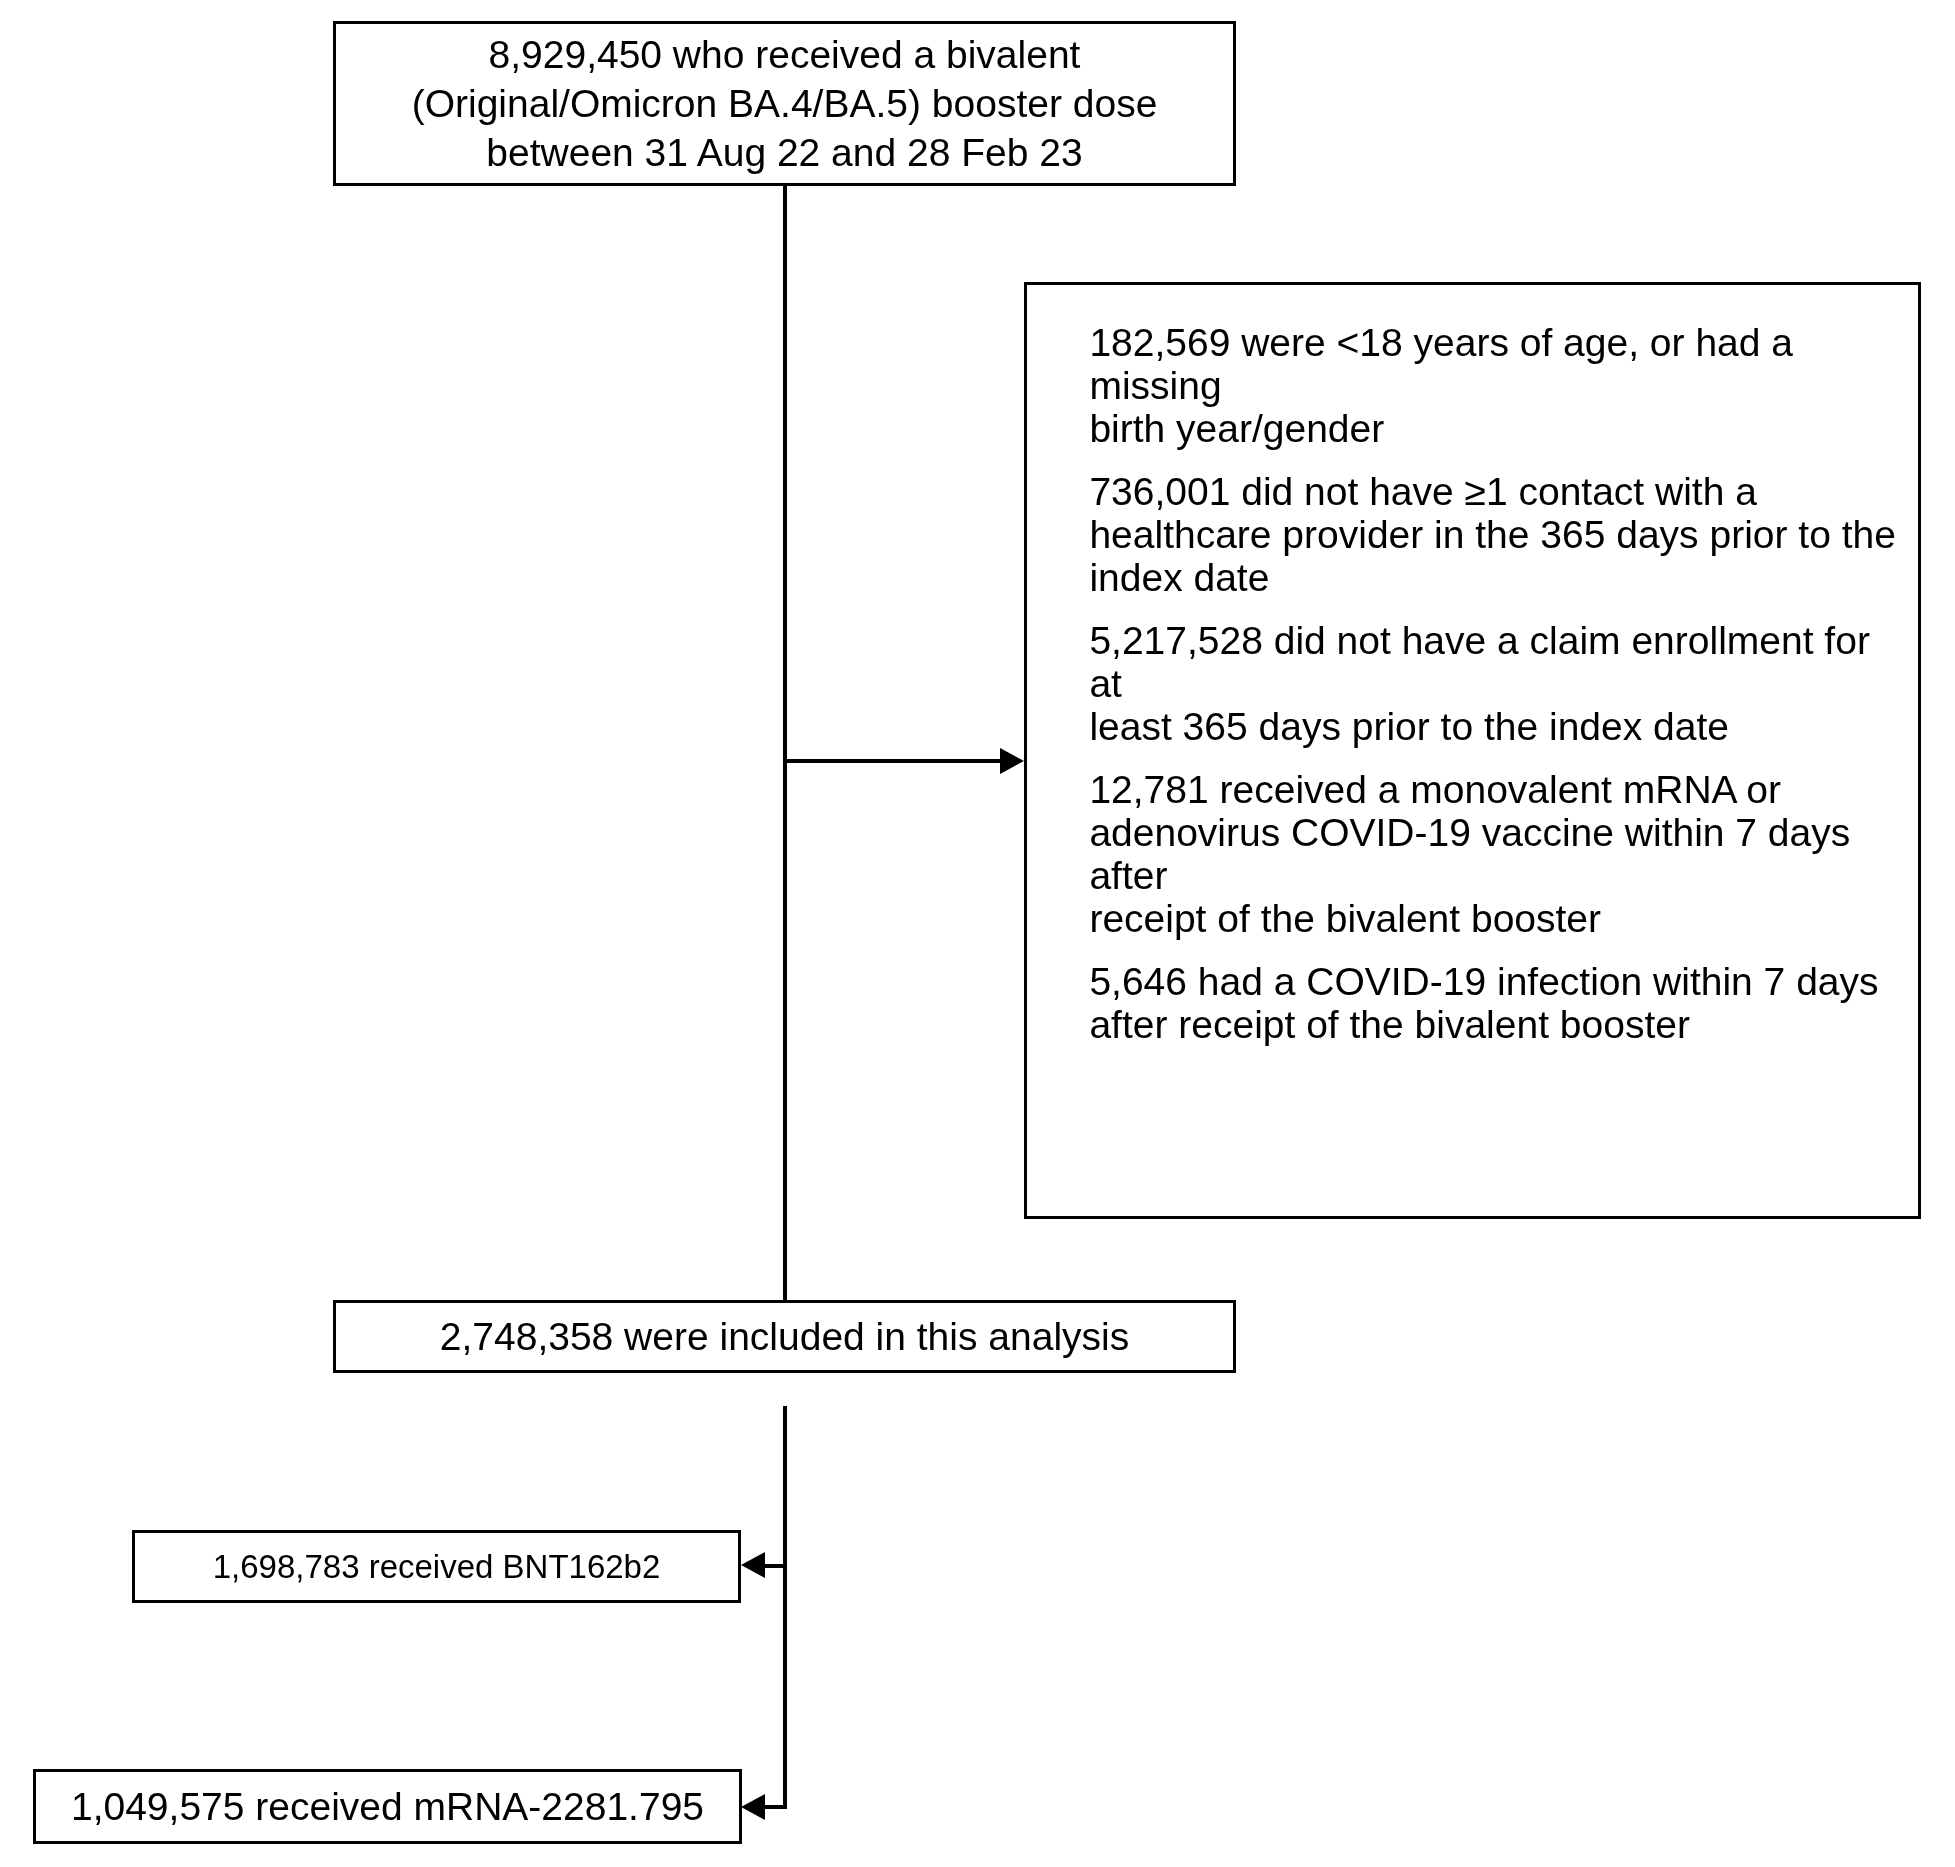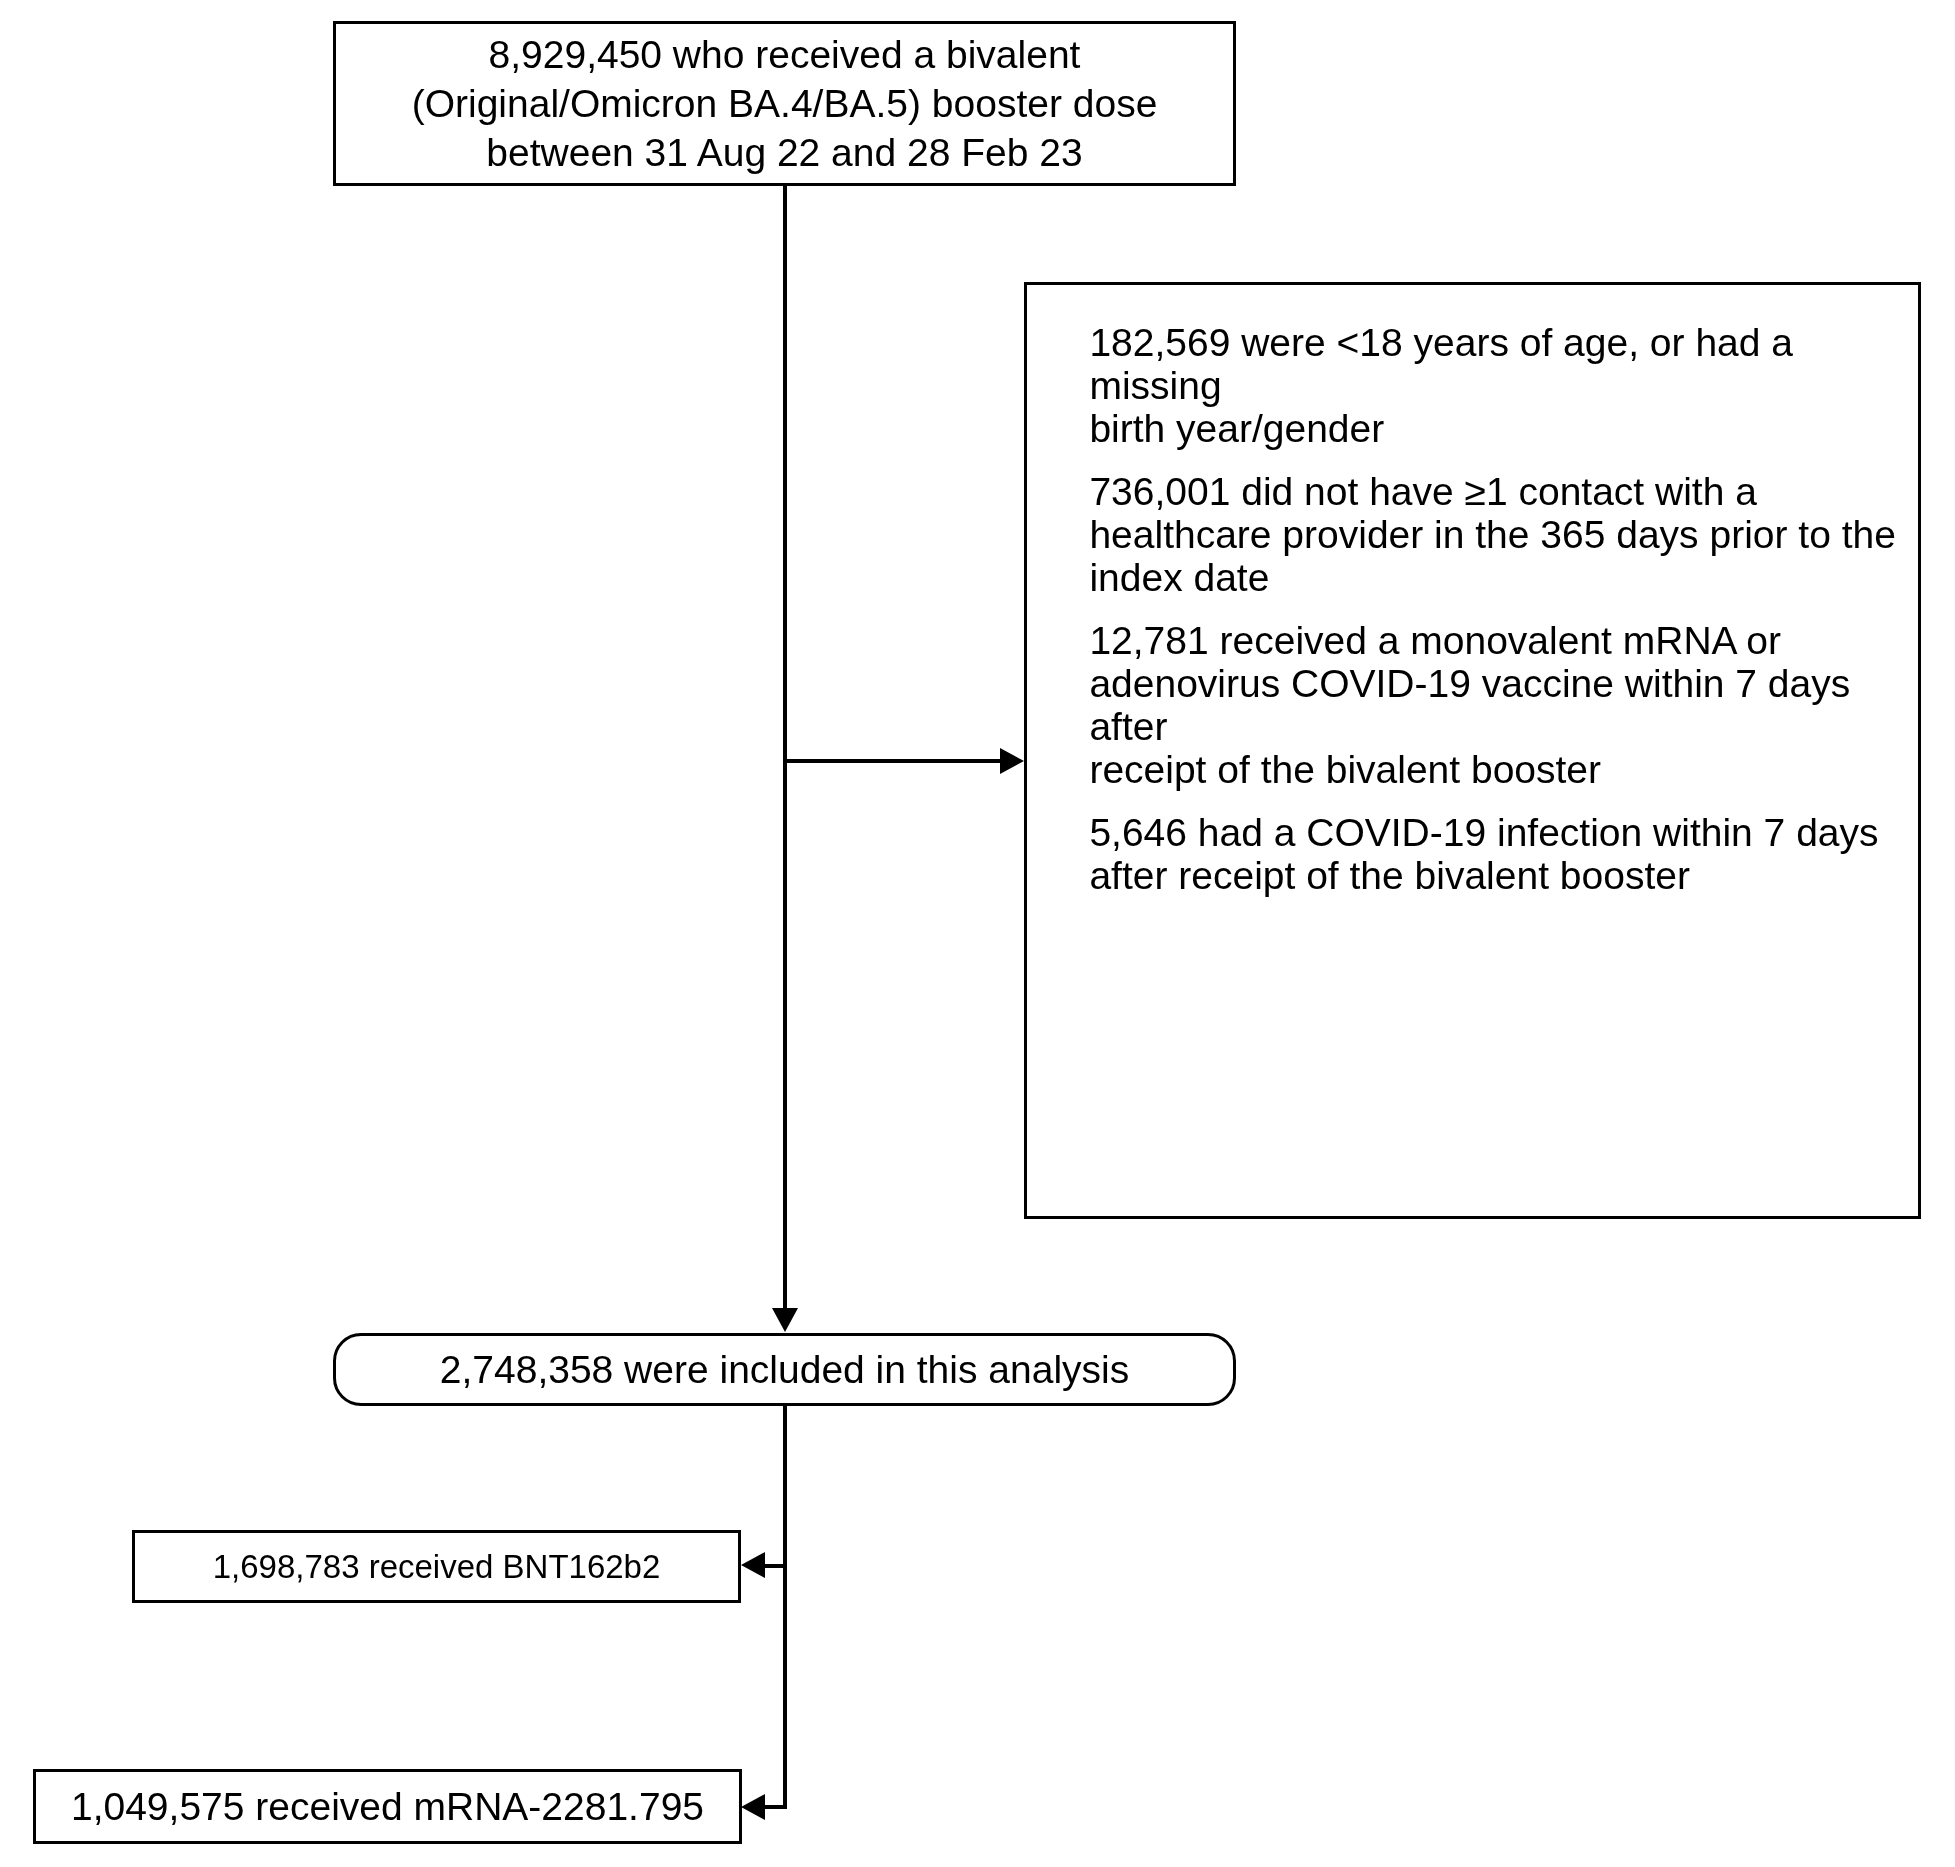--- a/index.html
+++ b/index.html
@@ -48,24 +48,23 @@
   }
   .excl-header {
     white-space: pre-line;
   }
   .excl-item {
     margin-left: 48px;
     margin-top: 20px;
     white-space: pre-line;
   }
   .box-included {
-    left: 333px; top: 1333px;
+    left: 333px; top: 1300px;
     width: 903px; height: 73px;
     font-size: 39px;
-    border-radius: 28px;
   }
   .box-bnt {
     left: 132px; top: 1530px;
     width: 609px; height: 73px;
     font-size: 33px;
   }
   .box-mrna {
     left: 33px; top: 1769px;
     width: 709px; height: 75px;
     font-size: 39px;
@@ -128,20 +127,22 @@
 (Original/Omicron BA.4/BA.5) booster dose
 between 31 Aug 22 and 28 Feb 23</span>
   </div>
 
   <div class="fbox box-excluded">
     <div class="excl-item">182,569 were &lt;18 years of age, or had a missing
 birth year/gender</div>
     <div class="excl-item">736,001 did not have ≥1 contact with a
 healthcare provider in the 365 days prior to the
 index date</div>
+    <div class="excl-item">5,217,528 did not have a claim enrollment for at
+least 365 days prior to the index date</div>
     <div class="excl-item">12,781 received a monovalent mRNA or
 adenovirus COVID-19 vaccine within 7 days after
 receipt of the bivalent booster</div>
     <div class="excl-item">5,646 had a COVID-19 infection within 7 days
 after receipt of the bivalent booster</div>
   </div>
 
   <div class="fbox box-included center-text">
     <span>2,748,358 were included in this analysis</span>
   </div>

